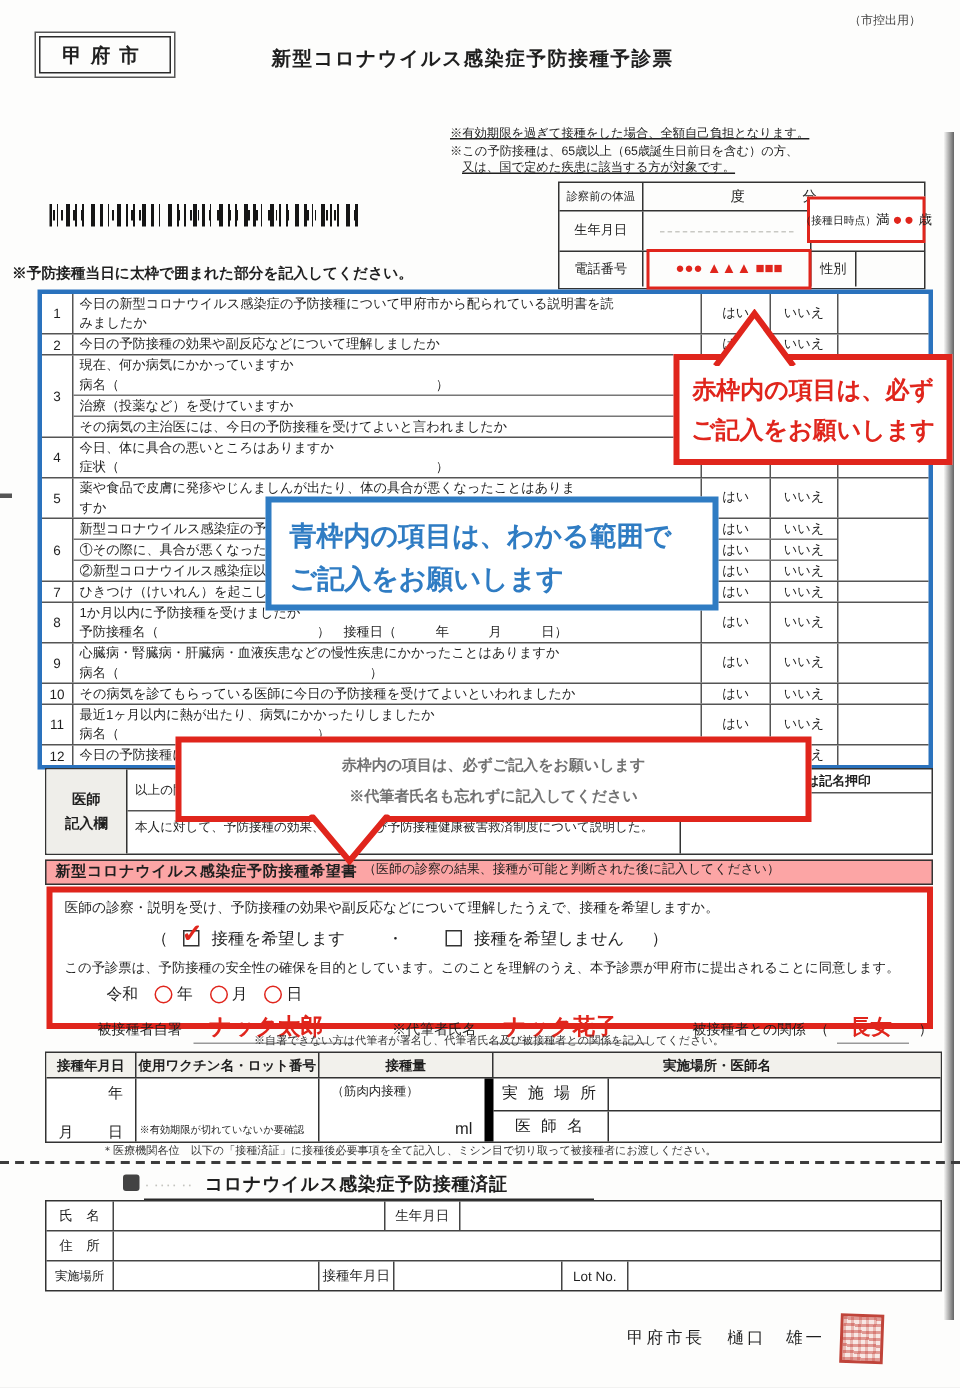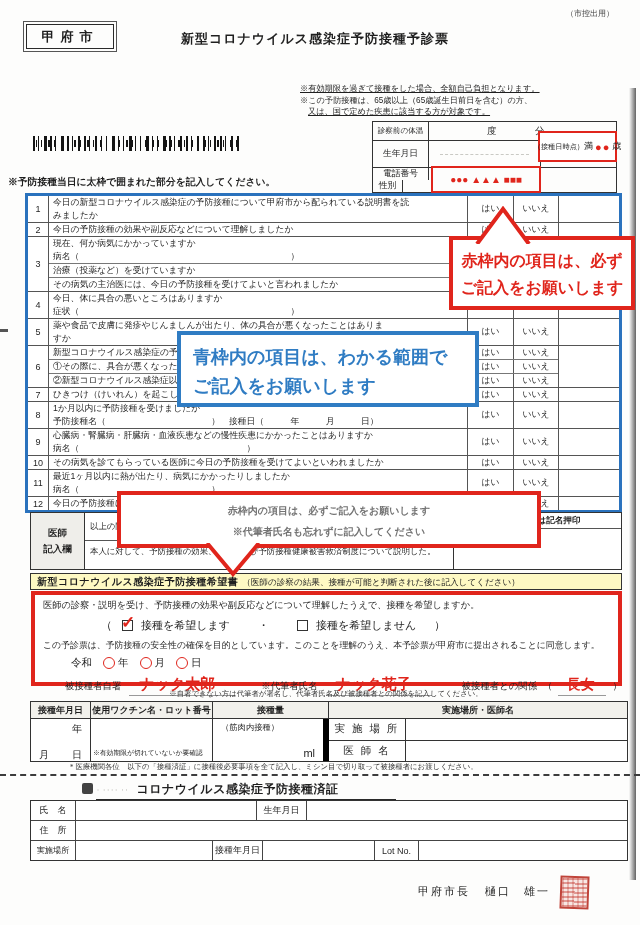--- a/index.html
+++ b/index.html
@@ -12,21 +12,21 @@
   #form-title{left:160px;top:30px;width:310px;text-align:center;font-size:13px;font-weight:bold;letter-spacing:1px;}
   #top-notes{left:300px;top:83px;width:330px;font-size:8.2px;line-height:11.5px;}
   .u{text-decoration:underline;}
   .indent{margin-left:8px;}
 
   
   #info-table{left:372px;top:121px;width:245px;height:72px;border:1.5px solid #333;box-sizing:border-box;}
   .it-row{display:flex;border-bottom:1px solid #333;box-sizing:border-box;position:relative;}
   .it-row:last-child{border-bottom:none;}
   .it-label{width:56px;border-right:1px solid #333;display:flex;align-items:center;justify-content:center;box-sizing:border-box;}
-  #row-temp{height:19px;} #row-birth{height:27px;} #row-phone{height:23px;flex-direction:column;}
+  #row-temp{height:19px;} #row-birth{height:27px;} #row-phone{height:23px;}
   #row-temp .it-label{font-size:7.6px;} #row-birth .it-label,#row-phone .it-label{font-size:8.8px;}
   .temp-cell{flex:1;position:relative;font-size:9.5px;}
   .temp-cell .deg{position:absolute;left:58px;top:3px;} .temp-cell .min{position:absolute;left:106px;top:3px;}
   .birth-val{width:112px;border-right:1px solid #333;box-sizing:border-box;display:flex;align-items:center;justify-content:center;}
   .faintline{width:80%;border-top:1px dashed #c9c9c4;}
   .phone-cell{width:112px;border-right:1px solid #333;box-sizing:border-box;}
   .sex-label{width:30px;border-right:1px solid #333;box-sizing:border-box;display:flex;align-items:center;justify-content:center;font-size:8.8px;}
   .sex-val{flex:1;}
   #redbox-age{left:538px;top:131px;width:79px;height:31px;border:2.5px solid #e0251c;box-sizing:border-box;background:#fff;z-index:5;display:flex;flex-direction:row;align-items:center;justify-content:center;}
   #redbox-age .age-note{font-size:7.2px;white-space:nowrap;}
@@ -74,21 +74,21 @@
   
   #doctor-table{left:30px;top:512px;width:592px;height:58px;border:1.5px solid #333;box-sizing:border-box;display:flex;background:#fff;}
   .dlabel{width:54px;border-right:1px solid #333;background:#efeeea;display:flex;flex-direction:column;align-items:center;justify-content:center;gap:3px;font-size:9.5px;font-weight:bold;box-sizing:border-box;}
   .dtext{width:369px;border-right:1px solid #333;box-sizing:border-box;}
   .drow1{height:28px;border-bottom:1px solid #555;font-size:8.4px;padding:8px 5px 0;box-sizing:border-box;white-space:nowrap;overflow:hidden;}
   .drow2{font-size:8.4px;padding:5px 5px 0;line-height:1.25;}
   .dsign{flex:1;}
   .dsign-h{height:15px;border-bottom:1px solid #555;text-align:center;font-size:8.6px;font-weight:bold;line-height:15px;}
 
   
-  #wish-title{left:30px;top:573px;width:592px;height:17px;background:#fef9c3;border:1.5px solid #333;box-sizing:border-box;display:flex;align-items:flex-end;padding-left:6px;white-space:nowrap;overflow:hidden;}
+  #wish-title{left:30px;top:573px;width:592px;height:17px;background:#fca5a5;border:1.5px solid #333;box-sizing:border-box;display:flex;align-items:flex-start;padding-left:6px;white-space:nowrap;overflow:hidden;}
   #wish-title .wt{font-size:10px;font-weight:bold;letter-spacing:0.5px;}
   #wish-title .wn{font-size:8.6px;margin-left:4px;}
   #consent-frame{left:31px;top:591px;width:591px;height:95px;border:4px solid #e0251c;box-sizing:border-box;background:#fff;}
   .c-line1{font-size:9.2px;padding:4px 8px 0;white-space:nowrap;}
   .c-line2{display:flex;align-items:center;font-size:11px;padding:6px 0 0 66px;}
   .cbox{width:11px;height:11px;border:1.3px solid #333;position:relative;display:inline-block;box-sizing:border-box;}
   .cbox.checked::after{content:"✓";position:absolute;left:-2px;top:-9px;font-size:17px;font-weight:bold;color:#e0251c;}
   .c-line2 .sep{margin:0 28px;}
   .c-line2 .olabel{margin-left:8px;}
   .c-line2 .pclose{margin-left:18px;}

